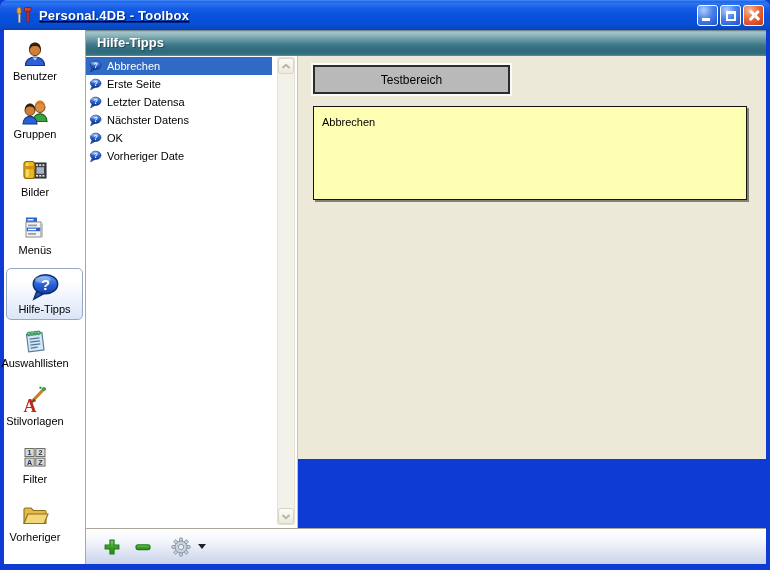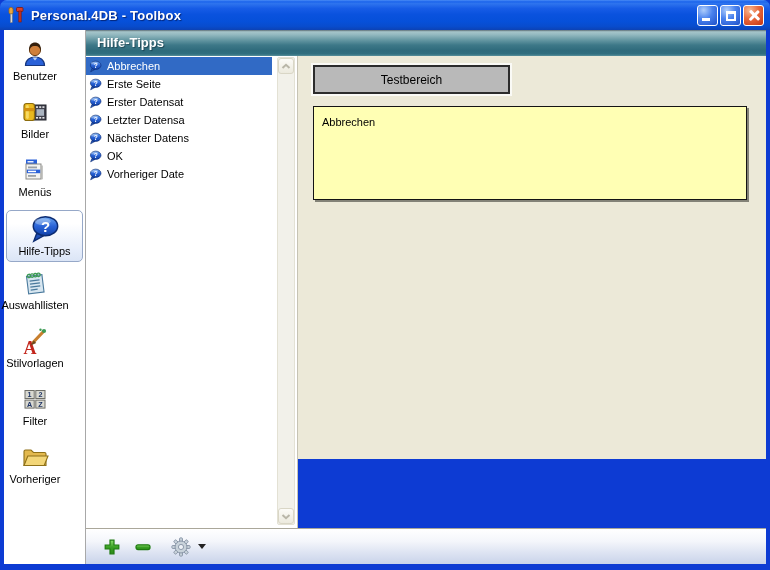--- a/index.html
+++ b/index.html
@@ -4,21 +4,21 @@
 <style>
   * { box-sizing: border-box; margin: 0; padding: 0; }
   html,body { width:770px; height:570px; overflow:hidden; }
   body { font-family:"Liberation Sans", sans-serif; background:#0d3bd3; position:relative; }
 
   
   .titlebar{
     position:absolute; left:0; top:0; width:770px; height:30px;
     border-radius:7px 7px 0 0;
     background:linear-gradient(180deg,#4a8cf5 0%,#1b64ec 6%,#2e74ee 12%,#175ce6 28%,#0a52de 48%,#0650d9 72%,#084ccd 88%,#0c42b4 100%);
-    display:flex; align-items:center; padding:0 6px 0 4px;
+    display:flex; align-items:center; padding:0 6px 0 12px;text-decoration:underline;
   }
   .title-icon{ width:20px; height:20px; margin:0 5px 0 2px; flex:0 0 auto; }
   .title-text{ color:#fff; font-size:13px; font-weight:bold; flex:1;
     text-shadow:1px 1px 1px rgba(0,0,40,.55); letter-spacing:.2px; }
   .winbtns{ display:flex; gap:2px; }
   .winbtn{ width:21px; height:21px; border-radius:3px; border:1px solid #fff; position:relative; cursor:pointer; }
   .winbtn.blue{ background:radial-gradient(circle at 30% 22%,#aecdfb 0%,#4a82ee 45%,#1e50c8 100%); }
   .winbtn.red{ background:radial-gradient(circle at 30% 22%,#f6b992 0%,#e8693d 45%,#c43410 100%); }
   .glyph-min{ position:absolute; left:4px; bottom:4px; width:8px; height:3px; background:#fff; }
   .glyph-max{ position:absolute; left:5px; top:5px; width:10px; height:10px; border:2px solid #fff; border-top-width:3px; }
@@ -127,20 +127,33 @@
       <svg viewBox="0 0 28 28" width="28" height="28">
         <path d="M4.5 25.5 C4.5 19.5 9.5 17 14 17 C18.5 17 23.5 19.5 23.5 25.5 Z" fill="#2a61d8" stroke="#17377f" stroke-width="1.2"></path>
         <path d="M11.5 17.6 L14 20.5 L16.5 17.6 Z" fill="#bcd2f4"></path>
         <circle cx="14" cy="10" r="5.6" fill="#cf7f3a" stroke="#6e4016" stroke-width="1"></circle>
         <path d="M8.3 11 C7.3 4.6 11 2.6 14 2.6 C17 2.6 20.7 4.6 19.7 11 C19 7.2 17.2 5.9 14 5.9 C10.8 5.9 9 7.2 8.3 11 Z" fill="#35200d"></path>
       </svg>
     </span>
     <span class="lbl">Benutzer</span>
   </div>
 
+  <div class="side-item">
+    <span class="icn">
+      <svg viewBox="0 0 28 28" width="28" height="28">
+        <circle cx="19" cy="9.5" r="5" fill="#d98f43" stroke="#6e4016" stroke-width="1"></circle>
+        <path d="M14 10 C13.3 4.5 16.3 2.5 19 2.5 C21.7 2.5 24.7 4.5 24 10 C23.3 6.6 21.8 5.6 19 5.6 C16.2 5.6 14.7 6.6 14 10 Z" fill="#d87a18"></path>
+        <path d="M12 23.5 C12 18 16 15.8 19 15.8 C22 15.8 26 18 26 23.5 Z" fill="#3ba33b" stroke="#1d661d" stroke-width="1.2"></path>
+        <circle cx="9" cy="12.5" r="5" fill="#cf7f3a" stroke="#6e4016" stroke-width="1"></circle>
+        <path d="M4 13 C3.3 7.5 6.3 5.5 9 5.5 C11.7 5.5 14.7 7.5 14 13 C13.3 9.6 11.8 8.6 9 8.6 C6.2 8.6 4.7 9.6 4 13 Z" fill="#35200d"></path>
+        <path d="M2 26 C2 20.5 6 18.3 9 18.3 C12 18.3 16 20.5 16 26 Z" fill="#2a61d8" stroke="#17377f" stroke-width="1.2"></path>
+      </svg>
+    </span>
+    <span class="lbl">Gruppen</span>
+  </div>
 
   <div class="side-item">
     <span class="icn">
       <svg viewBox="0 0 28 28" width="28" height="28">
         <rect x="13.5" y="7" width="11.5" height="15" fill="#40414c" stroke="#23242c" stroke-width="1"></rect>
         <g fill="#e8e8ea">
           <rect x="15" y="8.3" width="2" height="1.6"></rect>
             <rect x="18.2" y="8.3" width="2" height="1.6"></rect>
             <rect x="21.4" y="8.3" width="2" height="1.6"></rect>
           <rect x="15" y="19" width="2" height="1.6"></rect>
@@ -260,26 +273,20 @@
     <div class="row">
       <svg class="bub" viewBox="0 0 32 32">
           <use href="#sym-bubble"></use>
         </svg>
       <span>Erste Seite</span>
     </div>
     <div class="row">
       <svg class="bub" viewBox="0 0 32 32">
           <use href="#sym-bubble"></use>
         </svg>
-      <span>Erster Datensat</span>
-    </div>
-    <div class="row">
-      <svg class="bub" viewBox="0 0 32 32">
-          <use href="#sym-bubble"></use>
-        </svg>
       <span>Letzter Datensa</span>
     </div>
     <div class="row">
       <svg class="bub" viewBox="0 0 32 32">
           <use href="#sym-bubble"></use>
         </svg>
       <span>Nächster Datens</span>
     </div>
     <div class="row">
       <svg class="bub" viewBox="0 0 32 32">

